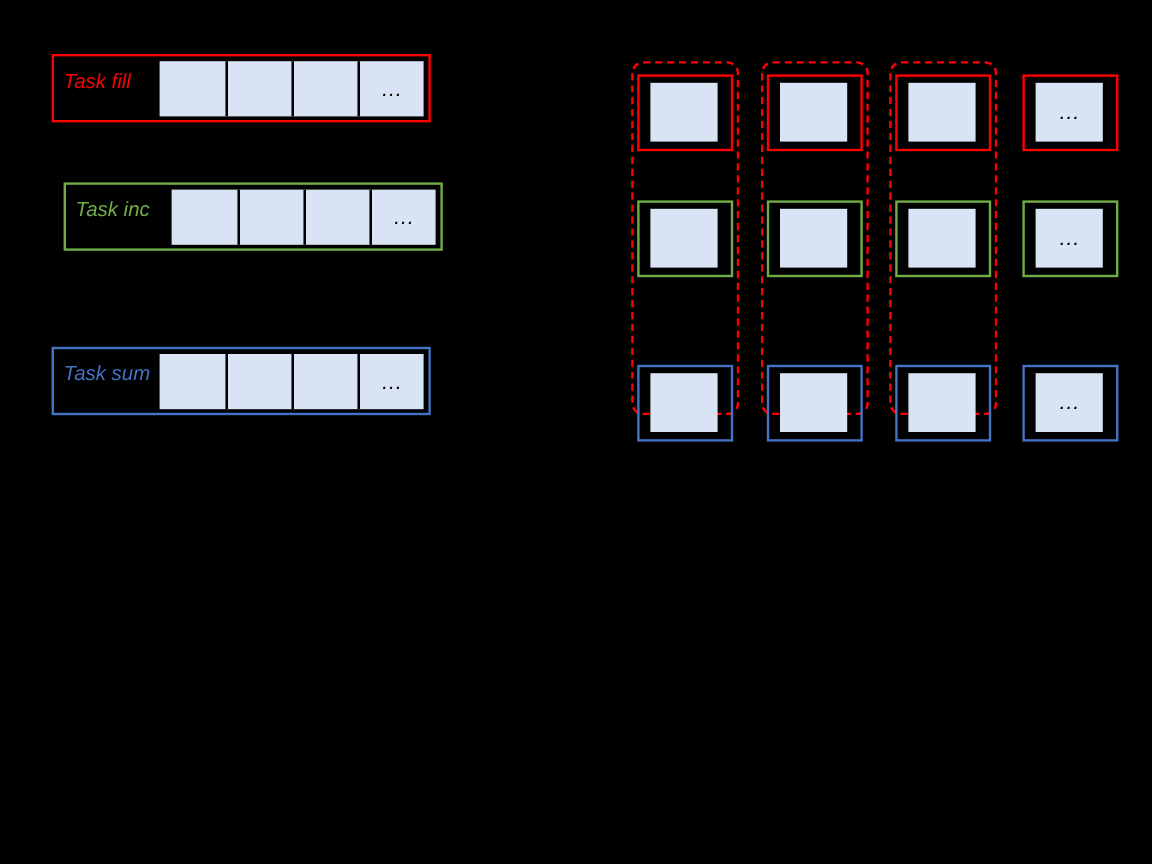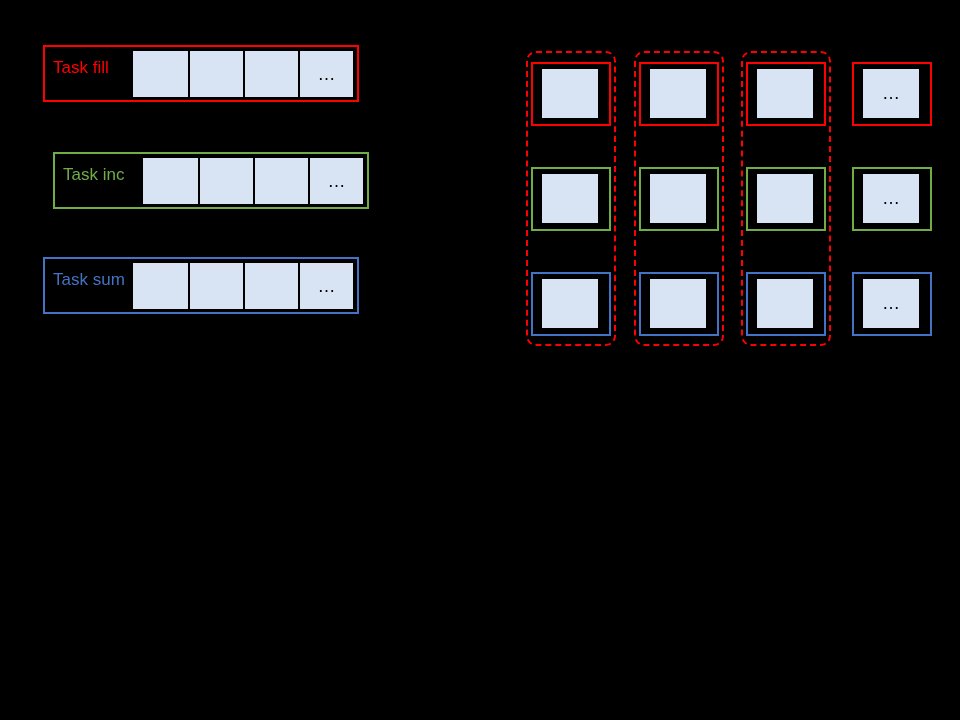--- a/index.html
+++ b/index.html
@@ -1,18 +1,18 @@
 <!DOCTYPE html>
 <html><head>
 <meta charset="utf-8">
 <style>
   html,body{margin:0;padding:0;background:#000;}
   .canvas{
     position:relative;width:960px;height:509px;background:#000000;
-    font-family:"Liberation Sans",sans-serif;overflow:hidden;
+    font-family:"Liberation Sans",sans-serif;overflow:hidden;font-style:italic;
   }
   
   .task-row{
     position:absolute;left:43px;width:316px;height:57px;
     border:2px solid;box-sizing:border-box;
   }
   .task-label{
     position:absolute;left:8px;top:11px;
     font-size:17px;line-height:20px;white-space:nowrap;
   }
@@ -32,21 +32,21 @@
   }
   .ginner{
     position:absolute;left:9px;top:5px;width:56px;height:49px;
     background:#d8e3f3;
   }
   .ginner-dots{display:flex;align-items:center;justify-content:center;
     font-size:18px;color:#000000;}
   
   .c-red{border-color:#ff0000;}
   .c-green{border-color:#70ad47;}
-  .c-blue{border-color:#4472c4;}
+  .c-blue{border-color:#4472c4;margin-top:32px;}
   .t-red{color:#ff0000;}
   .t-green{color:#70ad47;}
   .t-blue{color:#4472c4;}
 </style>
 </head>
 <body>
 
 <div class="canvas">
 
   <div class="task-row c-red" style="top:45px;">

